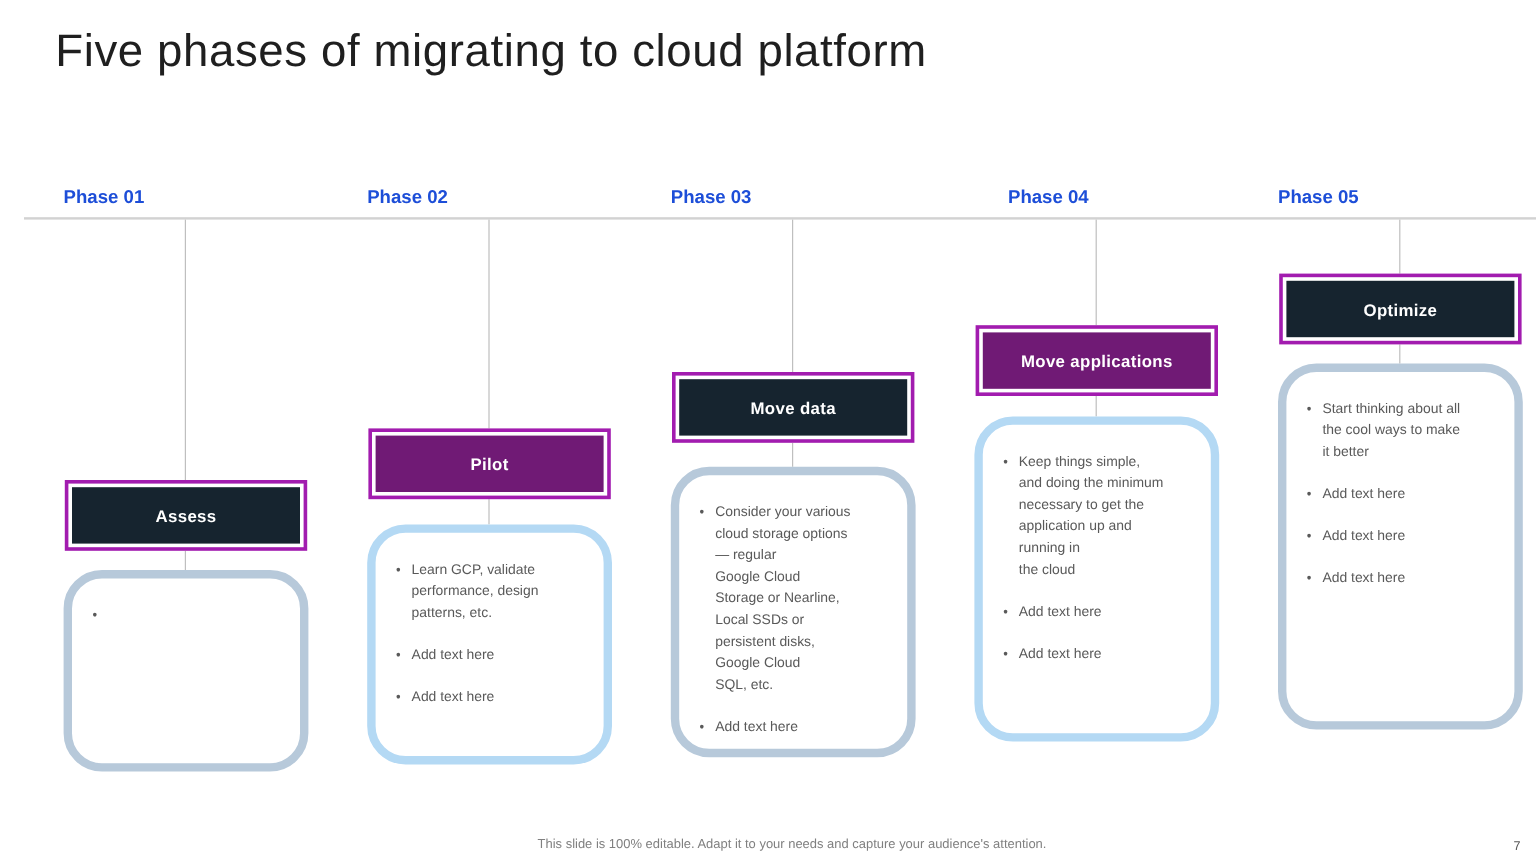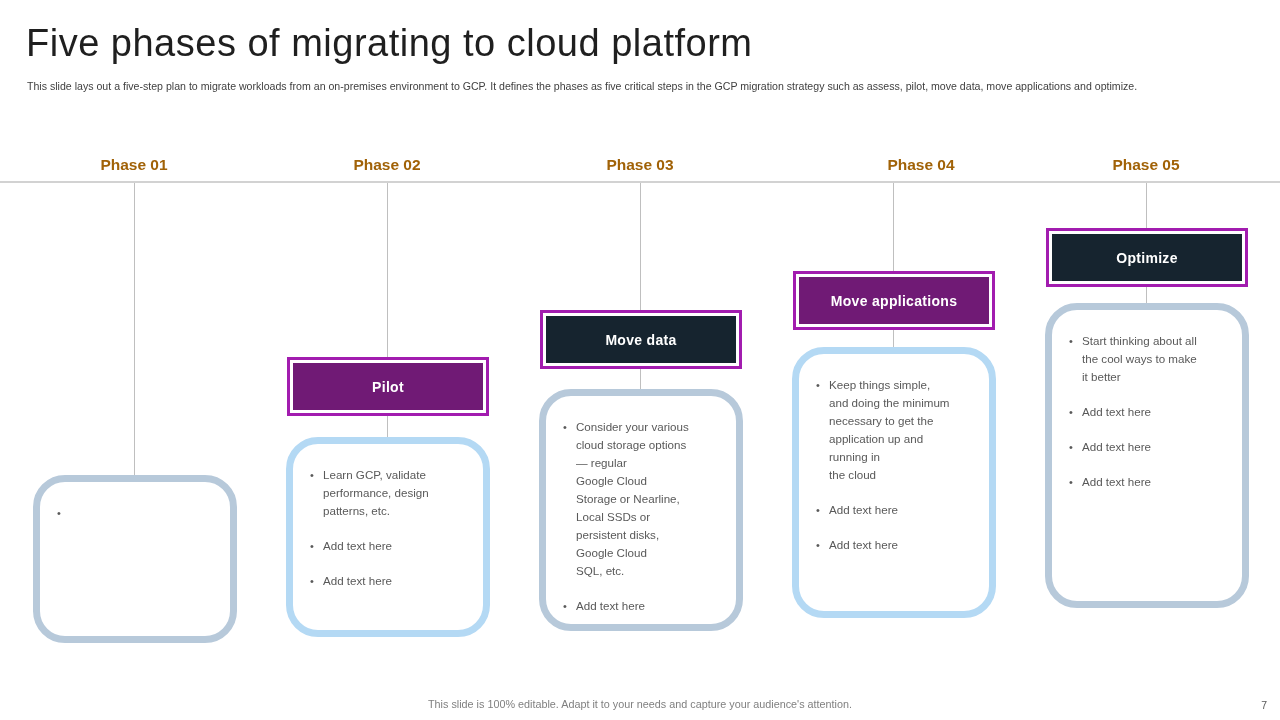--- a/index.html
+++ b/index.html
@@ -2,40 +2,40 @@
 <html><head>
 <meta charset="utf-8">
 <style>
   * { margin: 0; padding: 0; box-sizing: border-box; }
   html, body { width: 1280px; height: 720px; overflow: hidden; }
   body {
     font-family: "Liberation Sans", sans-serif;
     background: #ffffff;
     position: relative;
   }
-  .slide { position: absolute; inset: 0; background: #ffffff; }
+  .slide { position: absolute; inset: 0; background: #ffffff; margin-left: 20px; }
 
   .slide-title {
     position: absolute; left: 26px; top: 22px; width: 1100px;
     font-size: 38px; font-weight: 400; color: #1f1f1f;
     letter-spacing: 0.5px;
   }
   .slide-subtitle {
     position: absolute; left: 27px; top: 79px; width: 1200px;
     font-size: 10.6px; line-height: 14px; color: #3f3f3f;
   }
 
   .timeline-line {
     position: absolute; left: 0; top: 181px; width: 1280px; height: 0;
     border-top: 2px solid #d2d2d2;
   }
 
   .phase-label {
     position: absolute; top: 156px; width: 202px;
-    text-align: center; font-size: 15.5px; font-weight: bold; color: #a16207;
+    text-align: left; font-size: 15.5px; font-weight: bold; color: #1d4ed8;
   }
 
   .vline {
     position: absolute; top: 183px; width: 0;
     border-left: 1px solid #bfbfbf;
   }
 
   .title-frame {
     position: absolute; width: 202px; height: 59px;
     background: #ffffff; border: 3px solid #a21caf; padding: 3px;
@@ -75,26 +75,28 @@
     position: absolute; right: 13px; top: 699px;
     font-size: 10.5px; color: #595959;
   }
 </style>
 </head>
 <body>
 
 <div class="slide">
 
   <h1 class="slide-title">Five phases of migrating to cloud platform</h1>
-  <p class="slide-subtitle">This slide lays out a five-step plan to migrate workloads from an on-premises environment to GCP.  It defines the phases as five critical steps in the GCP migration strategy such as assess, pilot, move data, move applications and optimize.</p>
 
   <div class="timeline-line"></div>
 
   <div class="phase-label" style="left:33px;">Phase 01</div>
   <div class="vline" style="left:134px; height:292px;"></div>
+  <div class="title-frame" style="left:34px; top:400px;">
+    <div class="title-box dark">Assess</div>
+  </div>
   <div class="card gray-blue" style="left:33px; top:475px; height:168px;">
     <div class="bullet-item">
       <span class="bullet-dot">•</span>
     </div>
   </div>
 
   <div class="phase-label" style="left:286px;">Phase 02</div>
   <div class="vline" style="left:387px; height:254px;"></div>
   <div class="title-frame" style="left:287px; top:357px;">
     <div class="title-box accent">Pilot</div>

